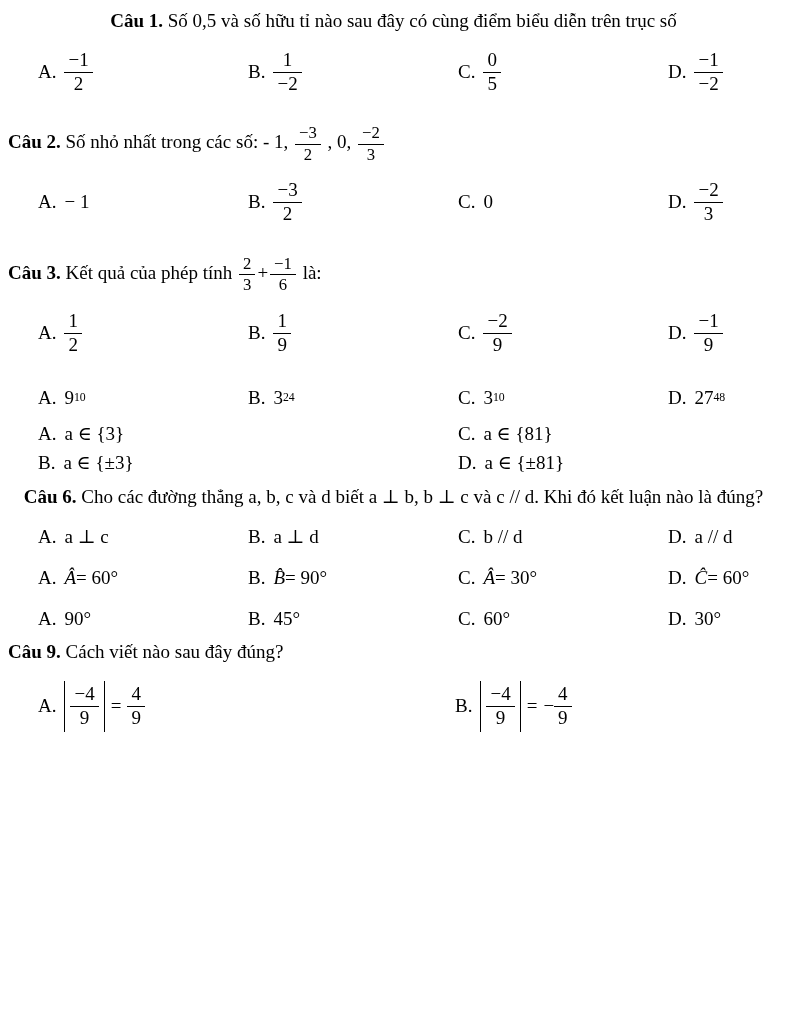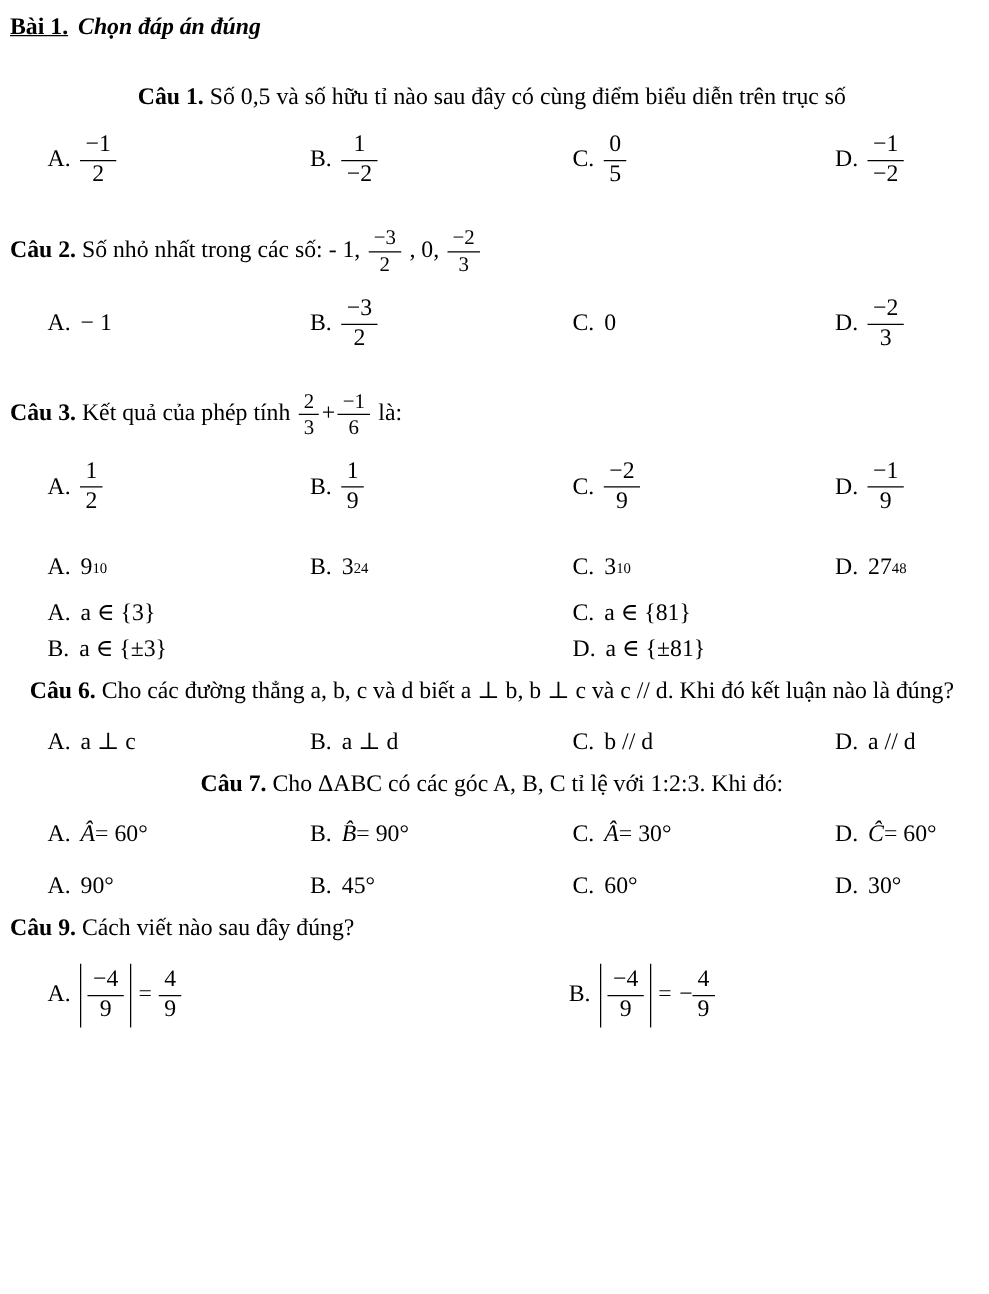--- a/index.html
+++ b/index.html
@@ -74,23 +74,20 @@
   .mb-md { margin-bottom: 14px; text-align: center; }
   .mb-lg { margin-bottom: 30px; }
   .mt-sm { margin-top: 12px; }
   .mt-md { margin-top: 16px; }
 </style>
 </head>
 <body>
 
 <div class="page">
 
-  <div class="header">
-    <span class="blabel">Bài 1.</span><span class="btitle">Chọn đáp án đúng</span>
-  </div>
 
   <div class="question">
     <p class="qtext mb-md"><span class="qlabel">Câu 1.</span><span> Số 0,5 và số hữu tỉ nào sau đây có cùng điểm biểu diễn trên trục số</span></p>
     <div class="options cols4 mt-md mb-lg">
       <span class="opt">
           <span class="letter">A.</span>
           <span class="frac">
             <span class="num">−1</span>
             <span class="den">2</span>
           </span>
@@ -243,21 +240,20 @@
           <span>b // d</span>
         </span>
       <span class="opt">
           <span class="letter">D.</span>
           <span>a // d</span>
         </span>
     </div>
   </div>
 
   <div class="question">
-    <p class="qtext mb-md"><span class="qlabel">Câu 7.</span><span> Cho ΔABC có các góc A, B, C tỉ lệ với 1:2:3. Khi đó:</span></p>
     <div class="options cols4 mt-md mb-sm">
       <span class="opt">
           <span class="letter">A.</span>
           <span class="mathvar">Â</span>
           <span> = 60°</span>
         </span>
       <span class="opt">
           <span class="letter">B.</span>
           <span class="mathvar">B̂</span>
           <span> = 90°</span>

